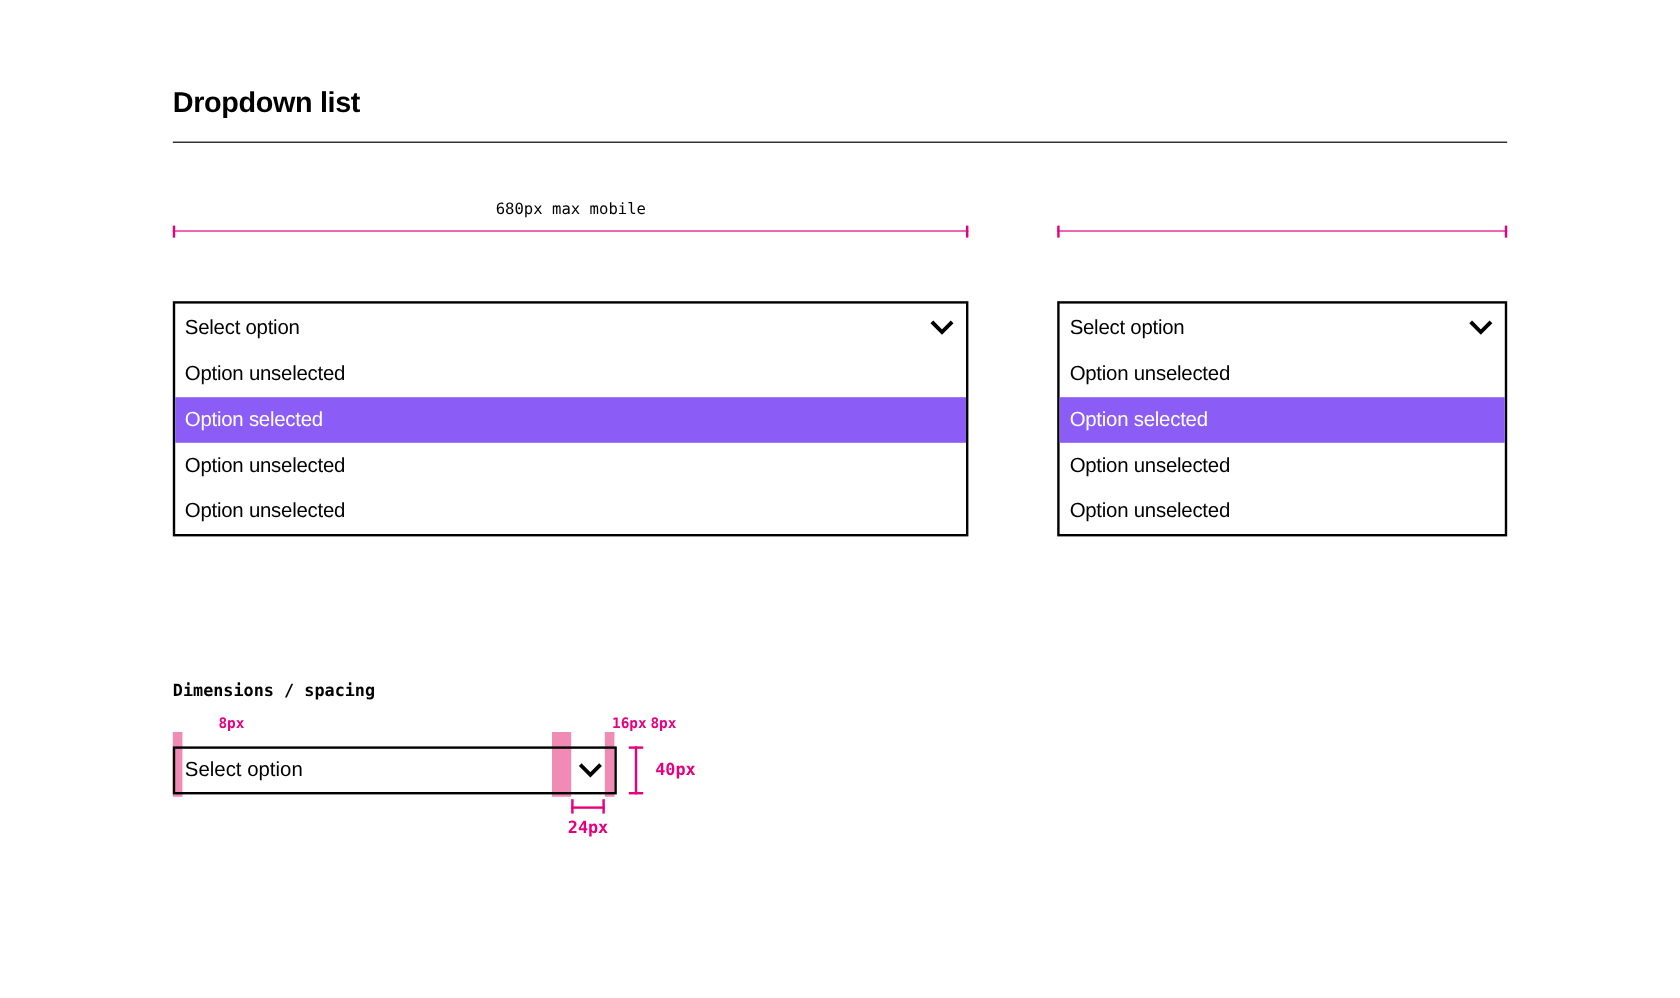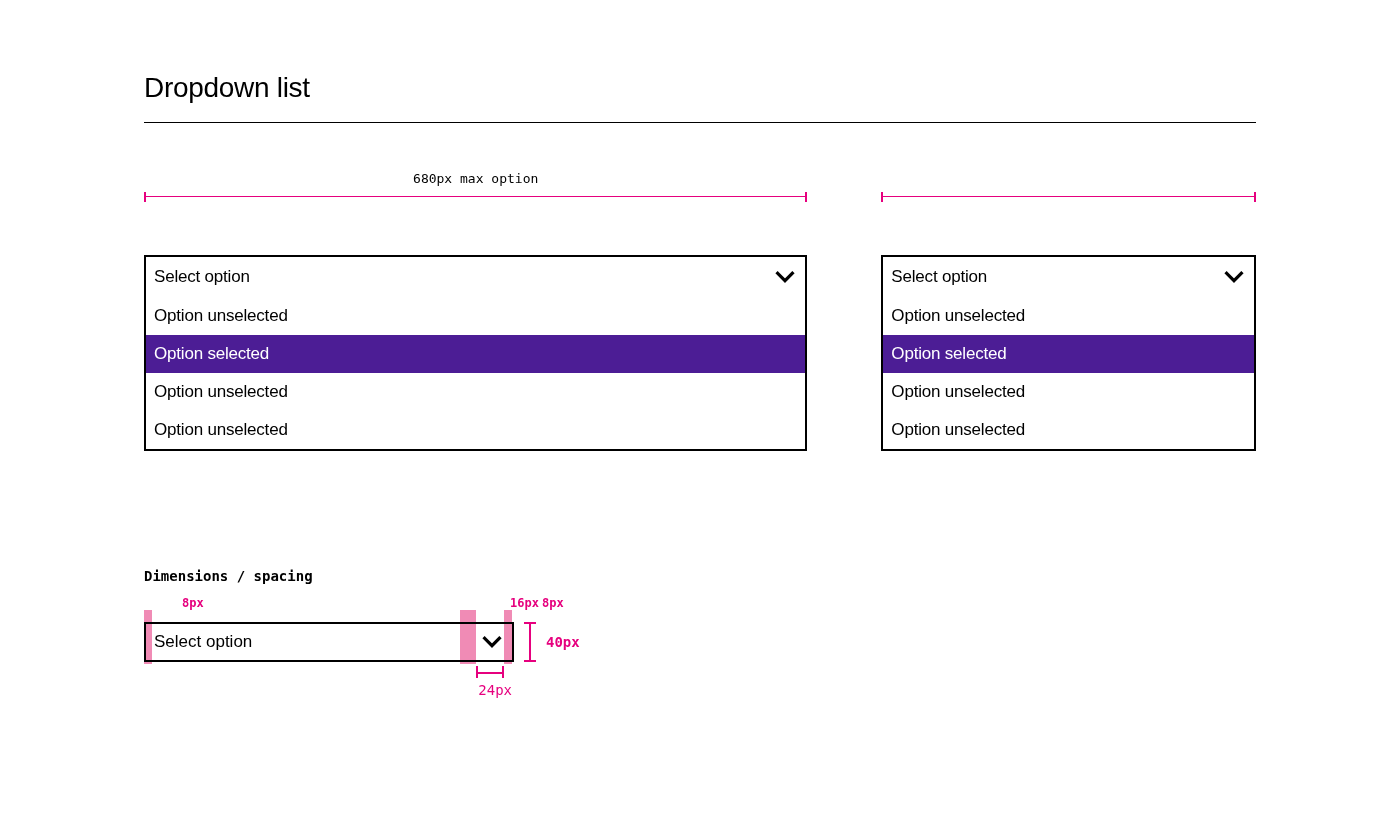--- a/index.html
+++ b/index.html
@@ -19,22 +19,22 @@
     overflow:hidden;
   }
   .page{
     position:absolute;
     left:144px;
     top:72px;
     width:1112px;
   }
   h1.title{
     margin:0 0 18px 0;
-    font-size:28px;
-    font-weight:400;
+    font-size:24px;
+    font-weight:700;
     letter-spacing:-0.3px;
   }
   .hr{
     height:0;
     border:0;
     border-top:1px solid #000;
     margin:0 0 54px 0;
   }
 
   .section-label{
@@ -98,21 +98,21 @@
   .dd-header .chev svg{display:block;}
   .dd-option{
     height:38px;
     display:flex;align-items:center;
     padding:0 8px;
     font-size:17px;
     letter-spacing:-0.2px;
     box-sizing:border-box;
   }
   .dd-option.selected{
-    background:#4c1d95;color:#fff;
+    background:#8b5cf6;color:#fff;
   }
 
   
   .dims{
     position:absolute;
     top:524px;
     left:0;
   }
 
   .spec-top-labels{
@@ -138,42 +138,42 @@
   .h-measure{
     position:absolute;color:var(--pink);
     font-family:ui-monospace,Menlo,Consolas,monospace;font-size:14px;font-weight:600;
   }
   .h-measure .tick{position:absolute;border-top:2px solid var(--pink);width:12px;left:0;}
   .h-measure .vline{position:absolute;border-left:2px solid var(--pink);height:40px;left:5px;top:0;}
   .h-measure .txt{position:absolute;left:22px;top:12px;}
 
   .w-measure{
     position:absolute;color:var(--pink);
-    font-family:ui-monospace,Menlo,Consolas,monospace;font-size:14px;font-weight:400;
-    text-align:right;
+    font-family:ui-monospace,Menlo,Consolas,monospace;font-size:14px;font-weight:700;
+    text-align:center;
   }
   .w-measure .hline{position:absolute;top:6px;left:0;right:0;border-top:2px solid var(--pink);}
   .w-measure .cap-l,.w-measure .cap-r{position:absolute;top:0;width:0;height:12px;border-left:2px solid var(--pink);}
   .w-measure .cap-l{left:0;} .w-measure .cap-r{right:0;}
   .w-measure .txt{position:absolute;top:16px;left:0;right:0;}
 </style>
 </head>
 <body>
 
 <div class="page">
 
   <h1 class="title">Dropdown list</h1>
   <div class="hr"></div>
 
 
   <div class="examples-row">
 
     <div class="col-680">
       <div class="measure-wrap">
-        <div class="measure-label">680px max option</div>
+        <div class="measure-label">680px max mobile</div>
         <div class="measure-line">
             <div class="bar"></div>
           </div>
       </div>
 
       <div class="dropdown">
         <div class="dd-header">
           <span class="label">Select option</span>
           <span class="chev">
             <svg width="22" height="22" viewBox="0 0 24 24" fill="none">

